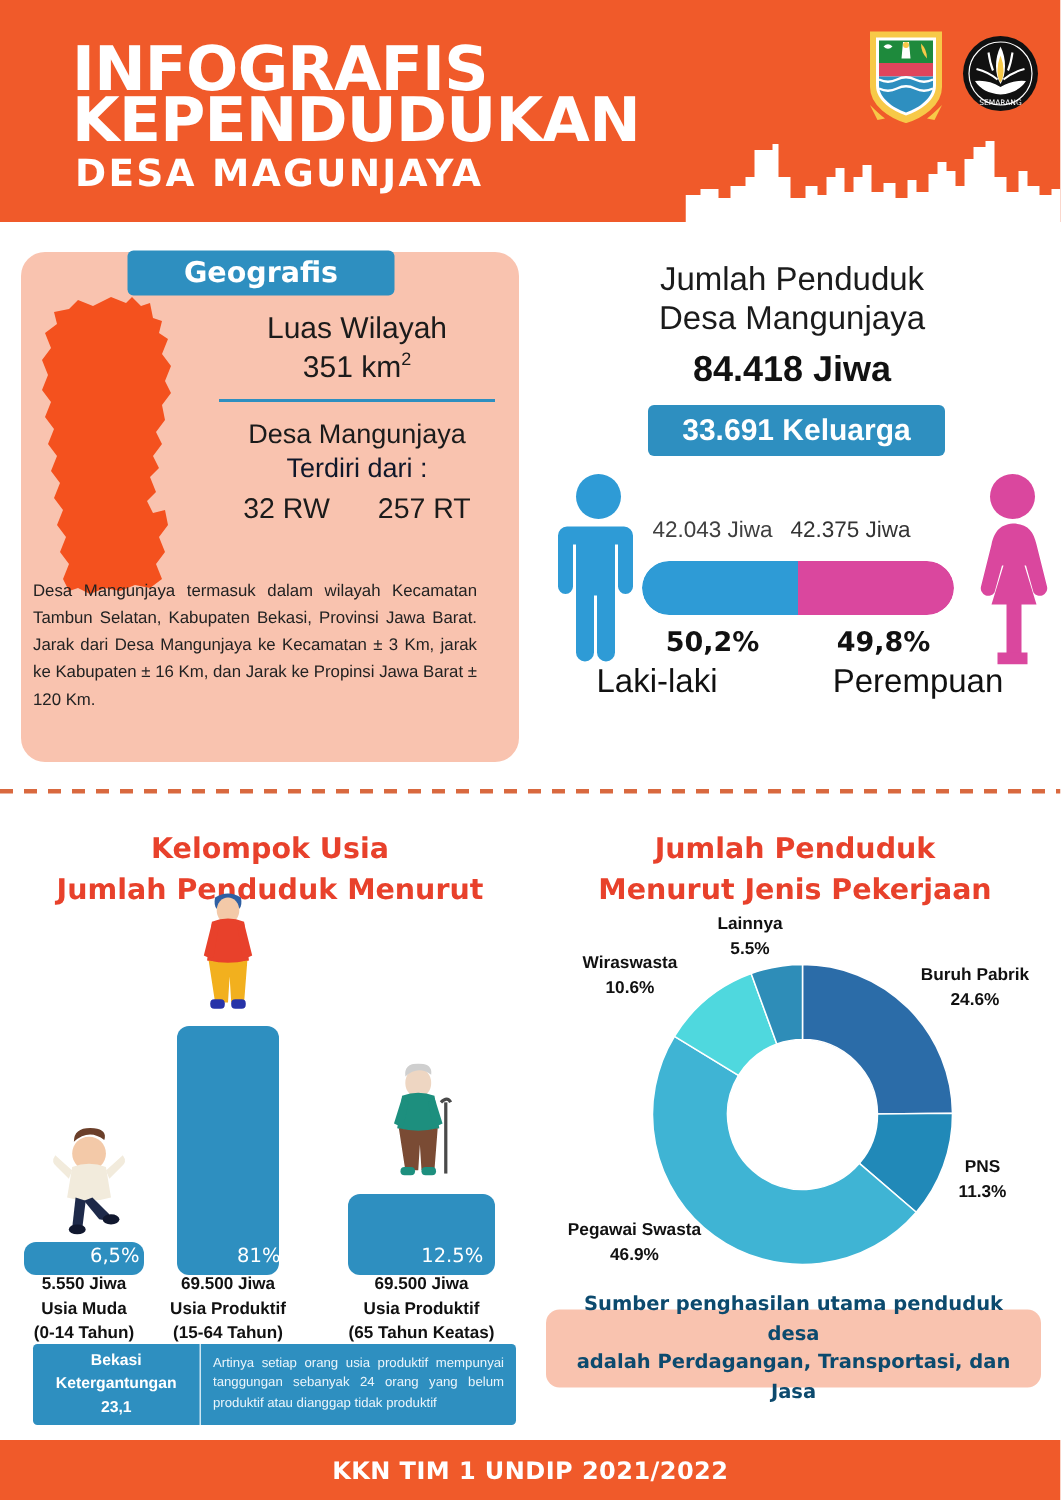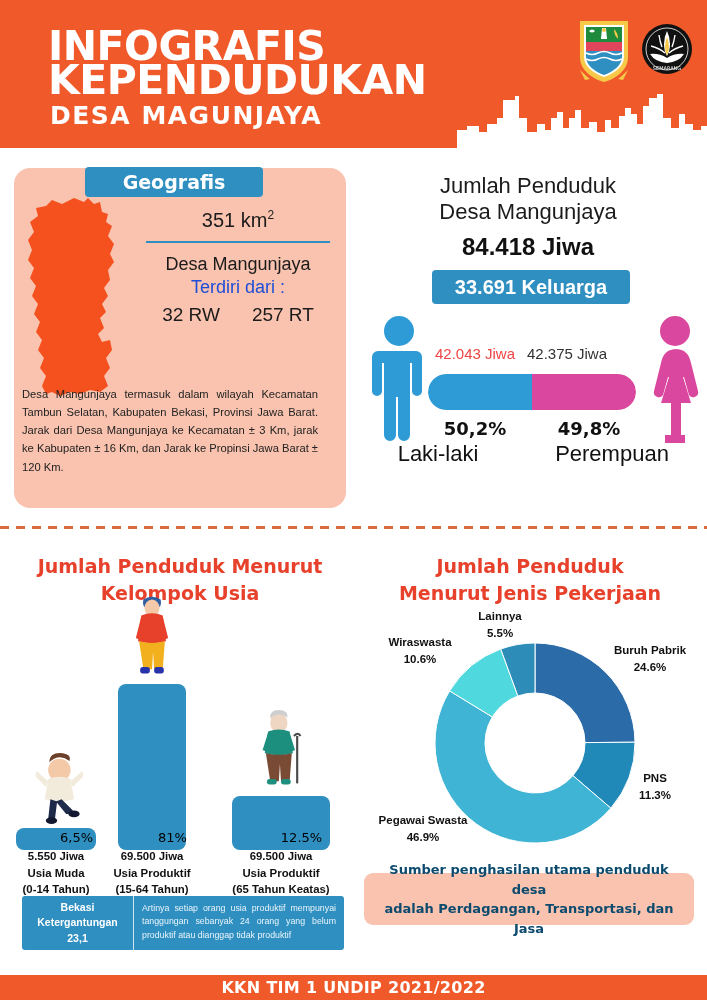--- a/index.html
+++ b/index.html
@@ -49,21 +49,21 @@
     display:flex; align-items:center; justify-content:center;
     color:#fff; font-size:19px; font-weight:bold;
     font-family:"DejaVu Sans", sans-serif;
   }
   .geo-map { position:absolute; left:22px; top:196px; width:118px; height:205px; }
   .geo-right { position:absolute; left:138px; top:207px; width:200px; text-align:center; }
   .geo-l1 { font-size:20px; color:#1b1b1b; line-height:1.25; }
   .geo-l2 { font-size:20px; color:#1b1b1b; line-height:1.3; }
   .geo-hr { height:2px; background:#2E8FC0; margin:8px 8px 10px 8px; }
   .geo-l3 { font-size:18px; color:#1b1b1b; line-height:1.3; }
-  .geo-l4 { font-size:18px; color:#1d4ed8; line-height:1.3; }
+  .geo-l4 { font-size:18px; color:#0f172a; line-height:1.3; }
   .geo-rwrt { display:flex; justify-content:center; gap:32px; margin-top:4px; }
   .geo-rwrt span { font-size:19px; color:#1b1b1b; }
   .geo-para {
     position:absolute; left:22px; top:385px; width:296px;
     font-size:11.2px; line-height:1.62; color:#222;
     text-align:justify;
   }
 
   
   .pop-title {
@@ -82,21 +82,21 @@
   }
   .icon-male { position:absolute; left:372px; top:315px; width:54px; height:128px; }
   .icon-female { position:absolute; left:648px; top:315px; width:54px; height:128px; }
   .gender-bar {
     position:absolute; left:428px; top:374px; width:208px; height:36px;
     border-radius:18px; overflow:hidden; display:flex;
   }
   .gb-m { background:#2E9BD6; height:100%; border-radius:18px 0 0 18px; }
   .gb-f { background:#DA479E; height:100%; border-radius:0 18px 18px 0; }
   .jiwa-m { position:absolute; left:420px; top:345px; width:110px; text-align:center;
-            font-size:15px; color:#ef4444; }
+            font-size:15px; color:#404040; }
   .jiwa-f { position:absolute; left:512px; top:345px; width:110px; text-align:center;
             font-size:15px; color:#333; }
   .pct-m { position:absolute; left:420px; top:418px; width:110px; text-align:center;
            font-size:18px; font-weight:bold; color:#111;
            font-family:"DejaVu Sans", sans-serif; }
   .pct-f { position:absolute; left:534px; top:418px; width:110px; text-align:center;
            font-size:18px; font-weight:bold; color:#111;
            font-family:"DejaVu Sans", sans-serif; }
   .lbl-m { position:absolute; left:358px; top:441px; width:160px; text-align:center;
            font-size:22px; color:#111; }
@@ -115,21 +115,21 @@
     font-size:19px; font-weight:bold; color:#E8412B; line-height:1.4;
     font-family:"DejaVu Sans", sans-serif;
   }
   .bars { position:absolute; left:0; top:600px; width:356px; height:250px; }
   .bar-col { position:absolute; bottom:0; text-align:center; }
   .bar-rect {
     background:#2E8FC0; border-radius:8px; position:relative;
     margin:0 auto; display:flex; align-items:flex-end; justify-content:center;
   }
   .bar-pct {
-    color:#000000; font-size:13px; padding-bottom:5px;
+    color:#ffffff; font-size:13px; padding-bottom:5px;
     font-family:"DejaVu Sans", sans-serif;
     margin-left:41px;
   }
   .bar-person { position:absolute; bottom:100%; left:50%; transform:translateX(-50%); }
   .bar-labels {
     position:absolute; top:848px; left:0; width:356px; height:60px;
   }
   .bar-lbl {
     position:absolute; text-align:center; font-size:11.4px; font-weight:bold;
     color:#111; line-height:1.45;
@@ -170,21 +170,21 @@
     display:flex; flex-direction:column; align-items:center; justify-content:center;
     text-align:center; padding:0 8px;
   }
   .source-box div {
     font-size:13px; font-weight:bold; color:#0c4a6e; line-height:1.5;
     font-family:"DejaVu Sans", sans-serif;
   }
 
   
   .footer {
-    position:absolute; left:0; bottom:0; width:707px; height:25px;
+    position:absolute; left:0; bottom:0; width:707px; height:40px;
     background:#F05A2A; display:flex; align-items:center; justify-content:center;
   }
   .footer span {
     color:#fff; font-size:16px; font-weight:bold; letter-spacing:0.3px;
     font-family:"DejaVu Sans", sans-serif;
   }
 </style>
 </head>
 <body>
 
@@ -231,20 +231,21 @@
   </div>
 
   <div class="geo-card"></div>
   <div class="geo-badge">Geografis</div>
 
   <svg class="geo-map" viewBox="0 0 118 205">
     <path fill="#F4511E" d="M52,2 L62,6 L66,2 L72,8 L78,6 L80,16 L86,18 L84,26 L90,30 L86,40 L92,48 L88,58 L92,66 L86,74 L88,84 L82,92 L86,100 L80,108 L84,116 L78,122 L82,132 L76,138 L80,146 L88,144 L90,154 L84,162 L88,172 L82,180 L86,190 L78,196 L68,194 L58,198 L48,196 L38,200 L30,196 L24,198 L20,190 L24,180 L18,172 L22,162 L16,154 L20,144 L14,136 L18,126 L12,118 L16,108 L10,100 L14,90 L8,82 L12,72 L6,64 L10,54 L6,44 L12,36 L8,26 L16,20 L14,12 L24,10 L30,4 L40,8 Z"></path>
   </svg>
 
   <div class="geo-right">
+    <div class="geo-l1">Luas Wilayah</div>
     <div class="geo-l2">
       <span>351 km</span><sup style="font-size:12px">2</sup>
     </div>
     <div class="geo-hr"></div>
     <div class="geo-l3">Desa Mangunjaya</div>
     <div class="geo-l4">Terdiri dari :</div>
     <div class="geo-rwrt">
       <span>32 RW</span>
       <span>257 RT</span>
     </div>
@@ -279,22 +280,22 @@
   </div>
 
   <div class="pct-m">50,2%</div>
   <div class="pct-f">49,8%</div>
   <div class="lbl-m">Laki-laki</div>
   <div class="lbl-f">Perempuan</div>
 
   <div class="divider"></div>
 
   <div class="age-title">
+    <div>Kelompok Usia</div>
     <div>Jumlah Penduduk Menurut</div>
-    <div>Kelompok Usia</div>
   </div>
 
   <div class="bars" id="barsHost">
       <div class="bar-col" style="left: 16px; width: 80px;">
         <div class="bar-rect" style="width: 80px; height: 22px; background: rgb(46, 143, 192);">
           <div class="bar-person"><svg width="62" height="72" viewBox="0 0 54 64">
               <ellipse cx="30" cy="16" rx="10" ry="10" fill="#F3C9A8"></ellipse>
               <path d="M21,9 q9,-8 18,-1 q2,-6 -6,-7 q-12,-1 -12,8" fill="#6B3F2A"></path>
               <path d="M20,24 q10,-4 20,0 l3,18 q-13,4 -26,0 z" fill="#F2EBDC"></path>
               <path d="M20,26 l-10,-9 q-3,4 1,7 l7,7 z" fill="#F2EBDC"></path>

